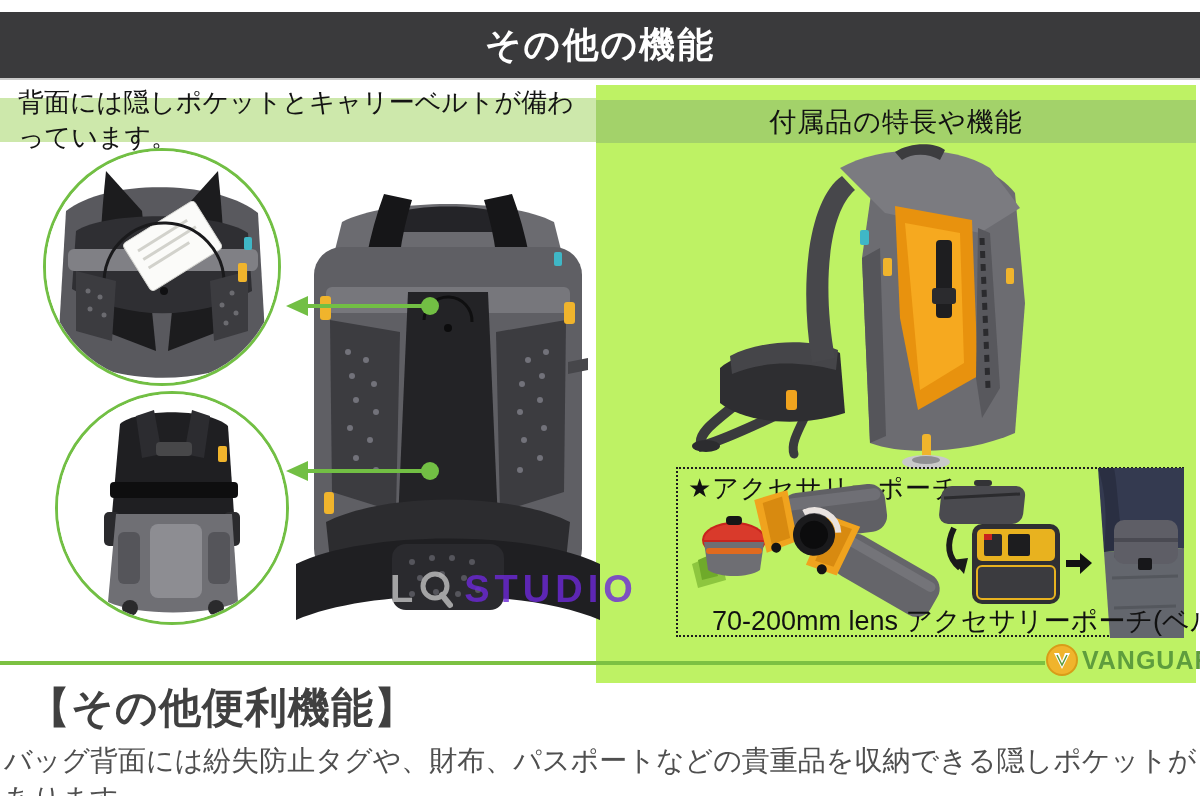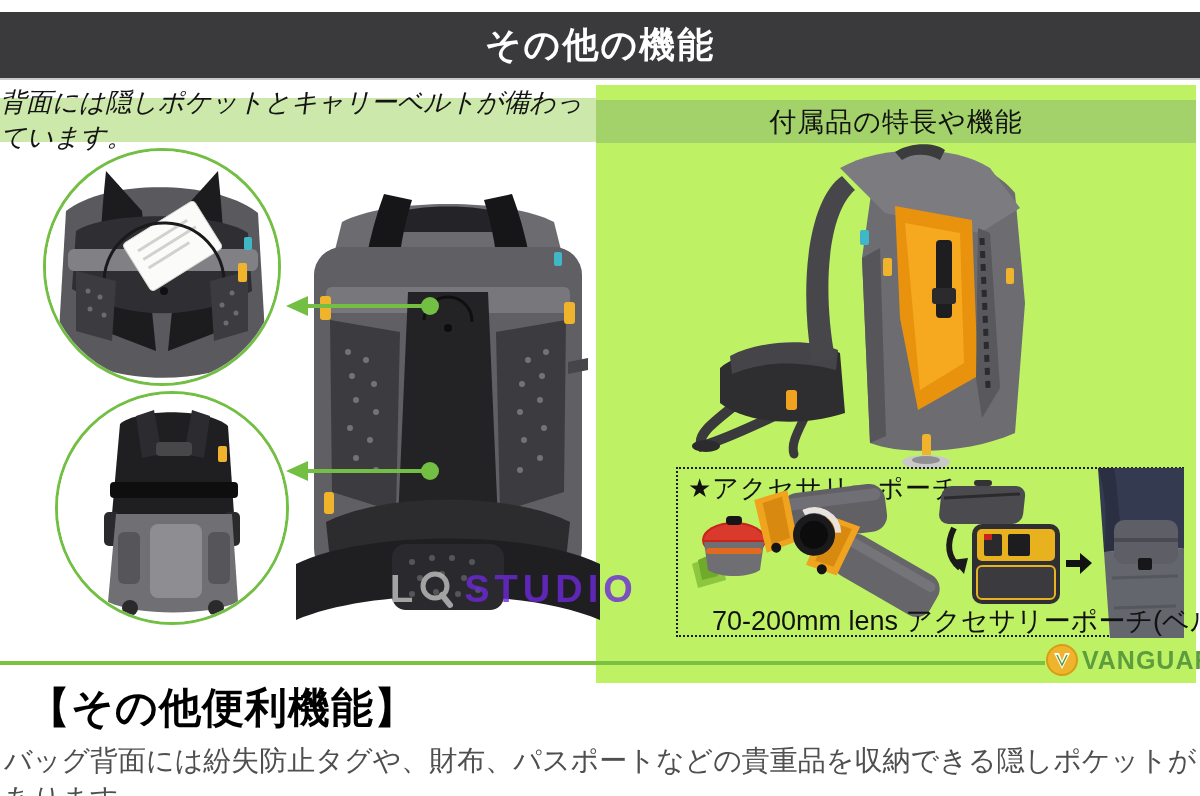--- a/index.html
+++ b/index.html
@@ -9,21 +9,21 @@
 
   
   .top-bar{position:absolute;left:0;top:12px;width:1200px;height:66px;
            background:#3a3a3c;border-bottom:2px solid #c9c9c9;
            display:flex;align-items:center;justify-content:center;}
   .top-bar span{color:#fff;font-size:36px;font-weight:bold;letter-spacing:2px;}
 
   
   .left-caption{position:absolute;left:0;top:98px;width:600px;height:44px;
                 background:#cde8ab;display:flex;align-items:center;}
-  .left-caption span{font-size:26px;color:#141414;padding-left:0;letter-spacing:0;font-style:italic;}
+  .left-caption span{font-size:26px;color:#141414;padding-left:18px;letter-spacing:0;}
 
   
   .right-panel{position:absolute;left:596px;top:85px;width:600px;height:598px;
                background:#bef264;}
   .right-band{position:absolute;left:0;top:15px;width:600px;height:43px;
               background:#a3d26a;display:flex;align-items:center;justify-content:center;}
   .right-band span{font-size:27px;color:#121212;font-weight:500;letter-spacing:1px;}
 
   
   .acc-box{position:absolute;left:676px;top:467px;width:508px;height:170px;
@@ -56,21 +56,21 @@
              letter-spacing:5px;}
   .watermark .wm-light{color:#6d28d9;margin-left:10px;font-weight:bold;}
   .watermark svg{margin:0 1px;}
 
   
   .open-pack{position:absolute;left:690px;top:138px;width:360px;height:332px;}
   .acc-cluster{position:absolute;left:678px;top:468px;width:506px;height:170px;z-index:2;}
 
   
   .footer-heading{position:absolute;left:28px;top:680px;font-size:42px;font-weight:bold;
-                  color:#000000;letter-spacing:1px;}
+                  color:#404040;letter-spacing:1px;}
   .footer-body{position:absolute;left:4px;top:742px;width:1194px;font-size:28px;
                color:#4f4f4f;letter-spacing:0;}
 </style>
 </head>
 <body>
 
 <div class="page">
 
   <div class="top-bar">
     <span>その他の機能</span>

